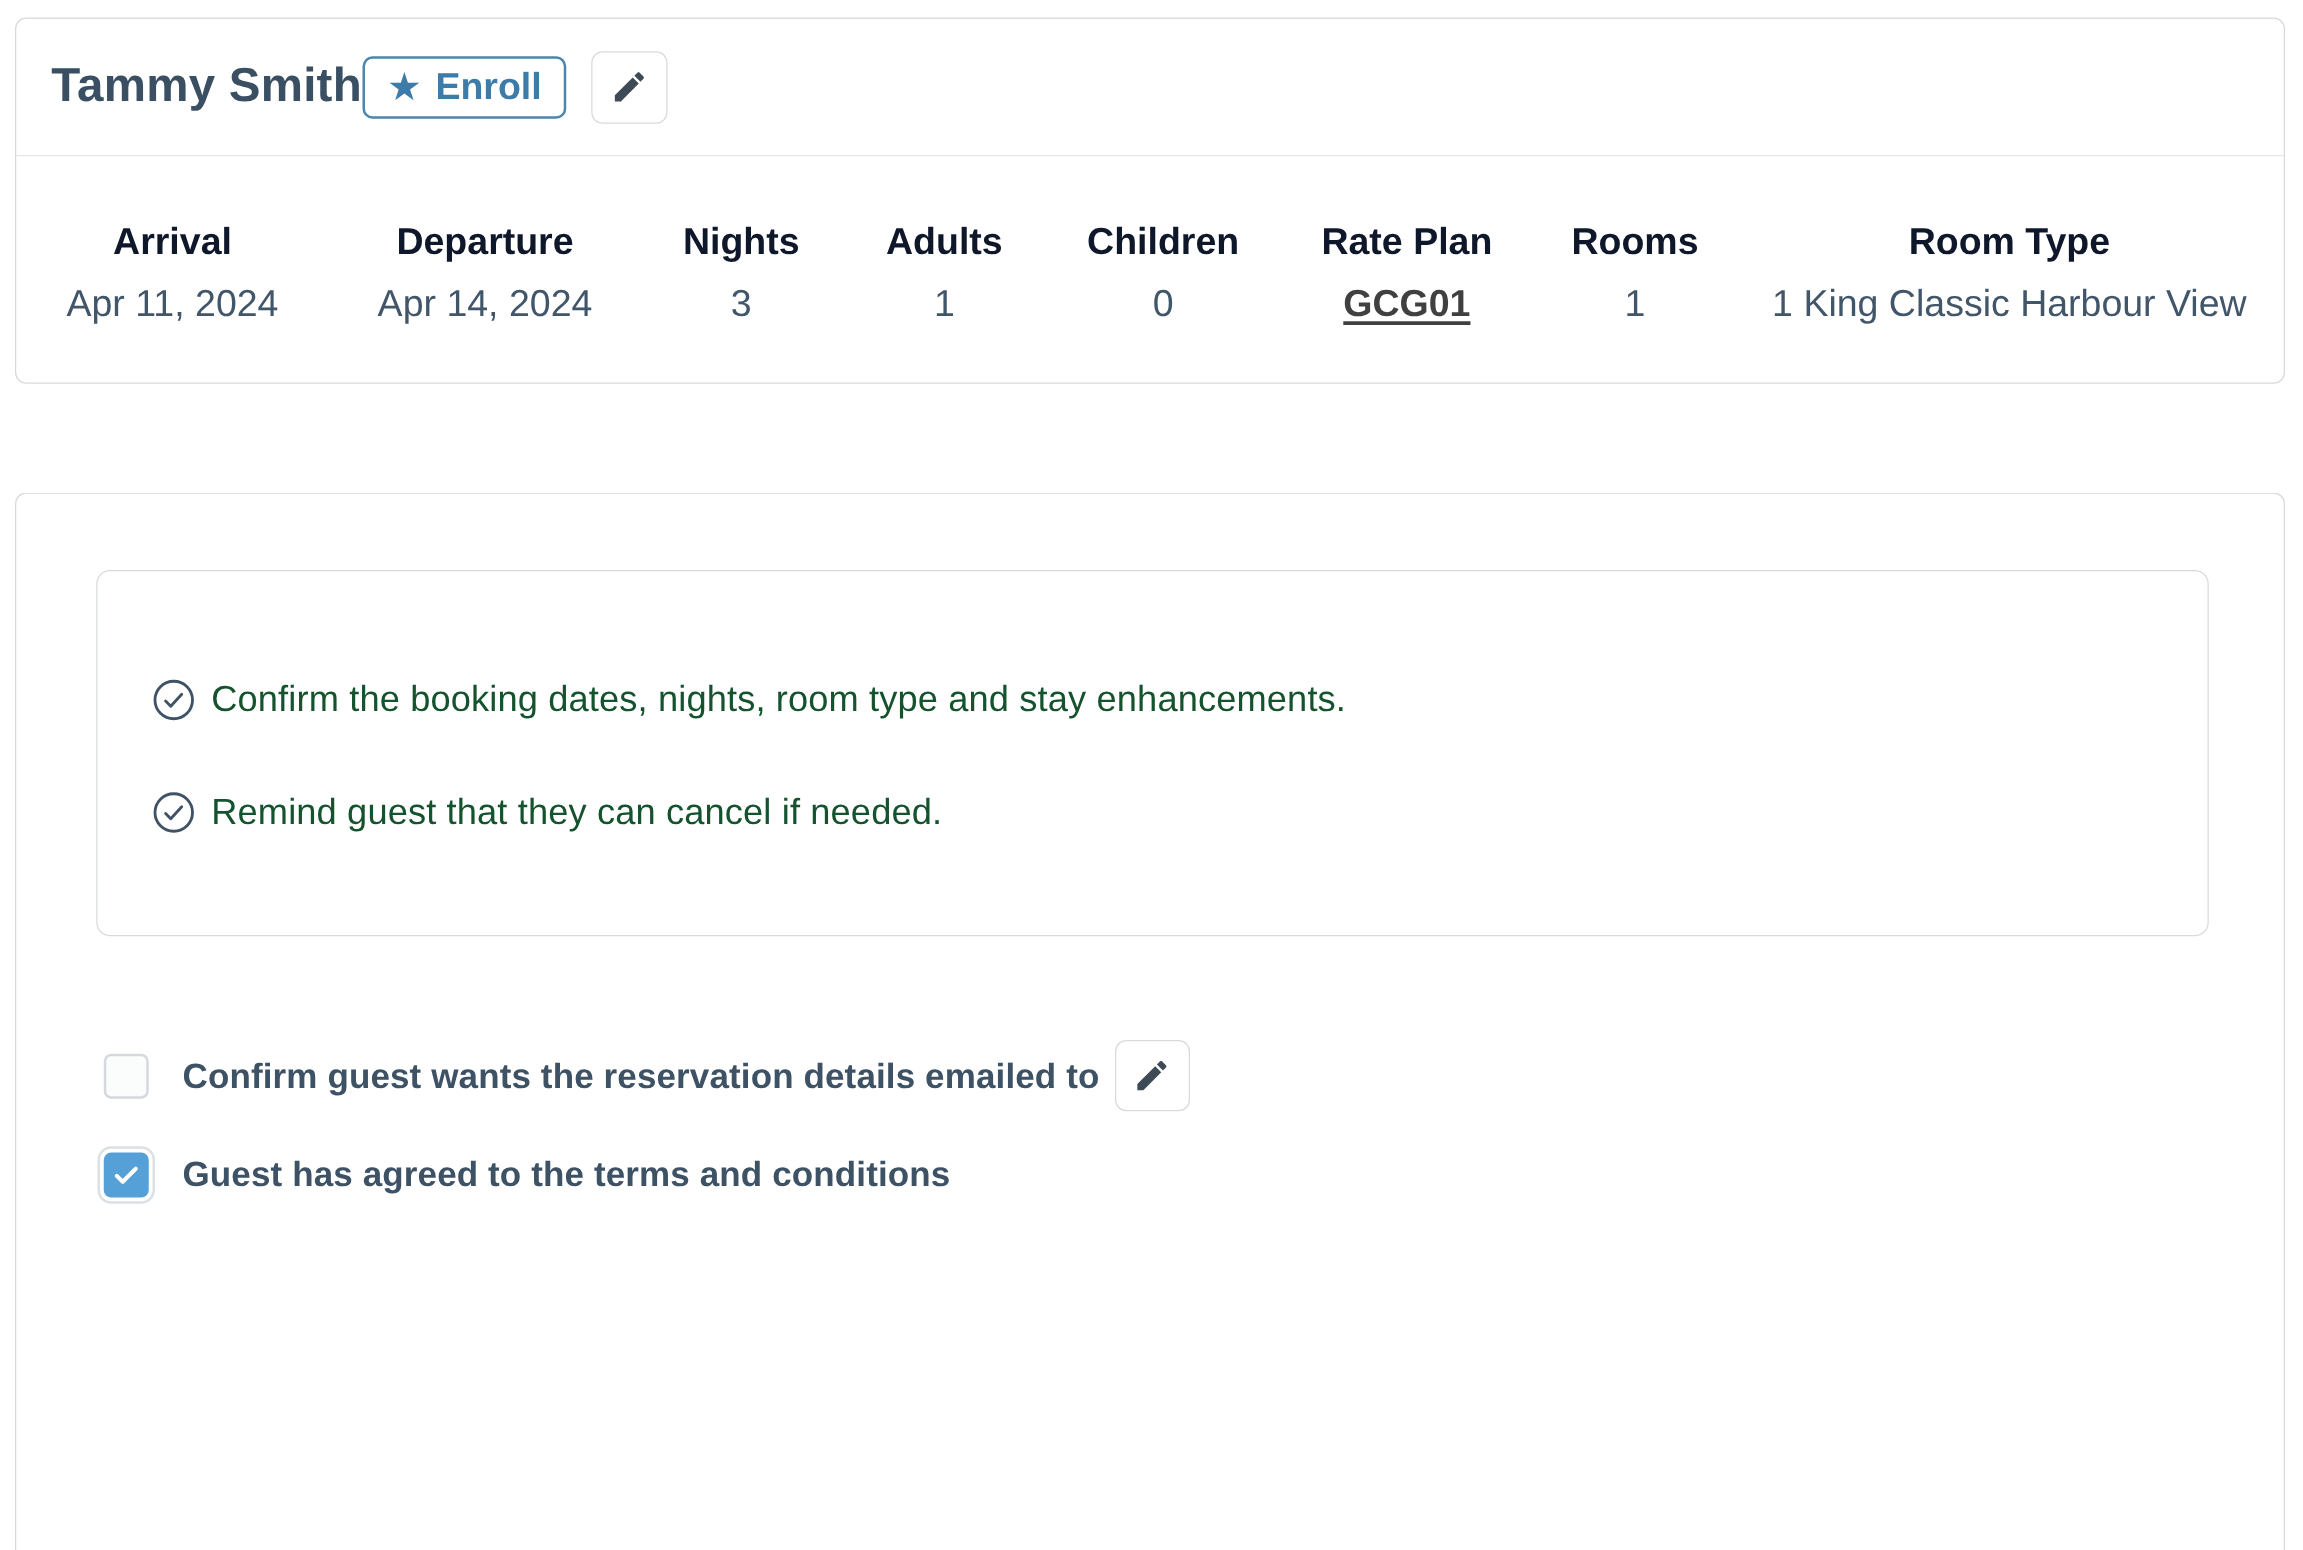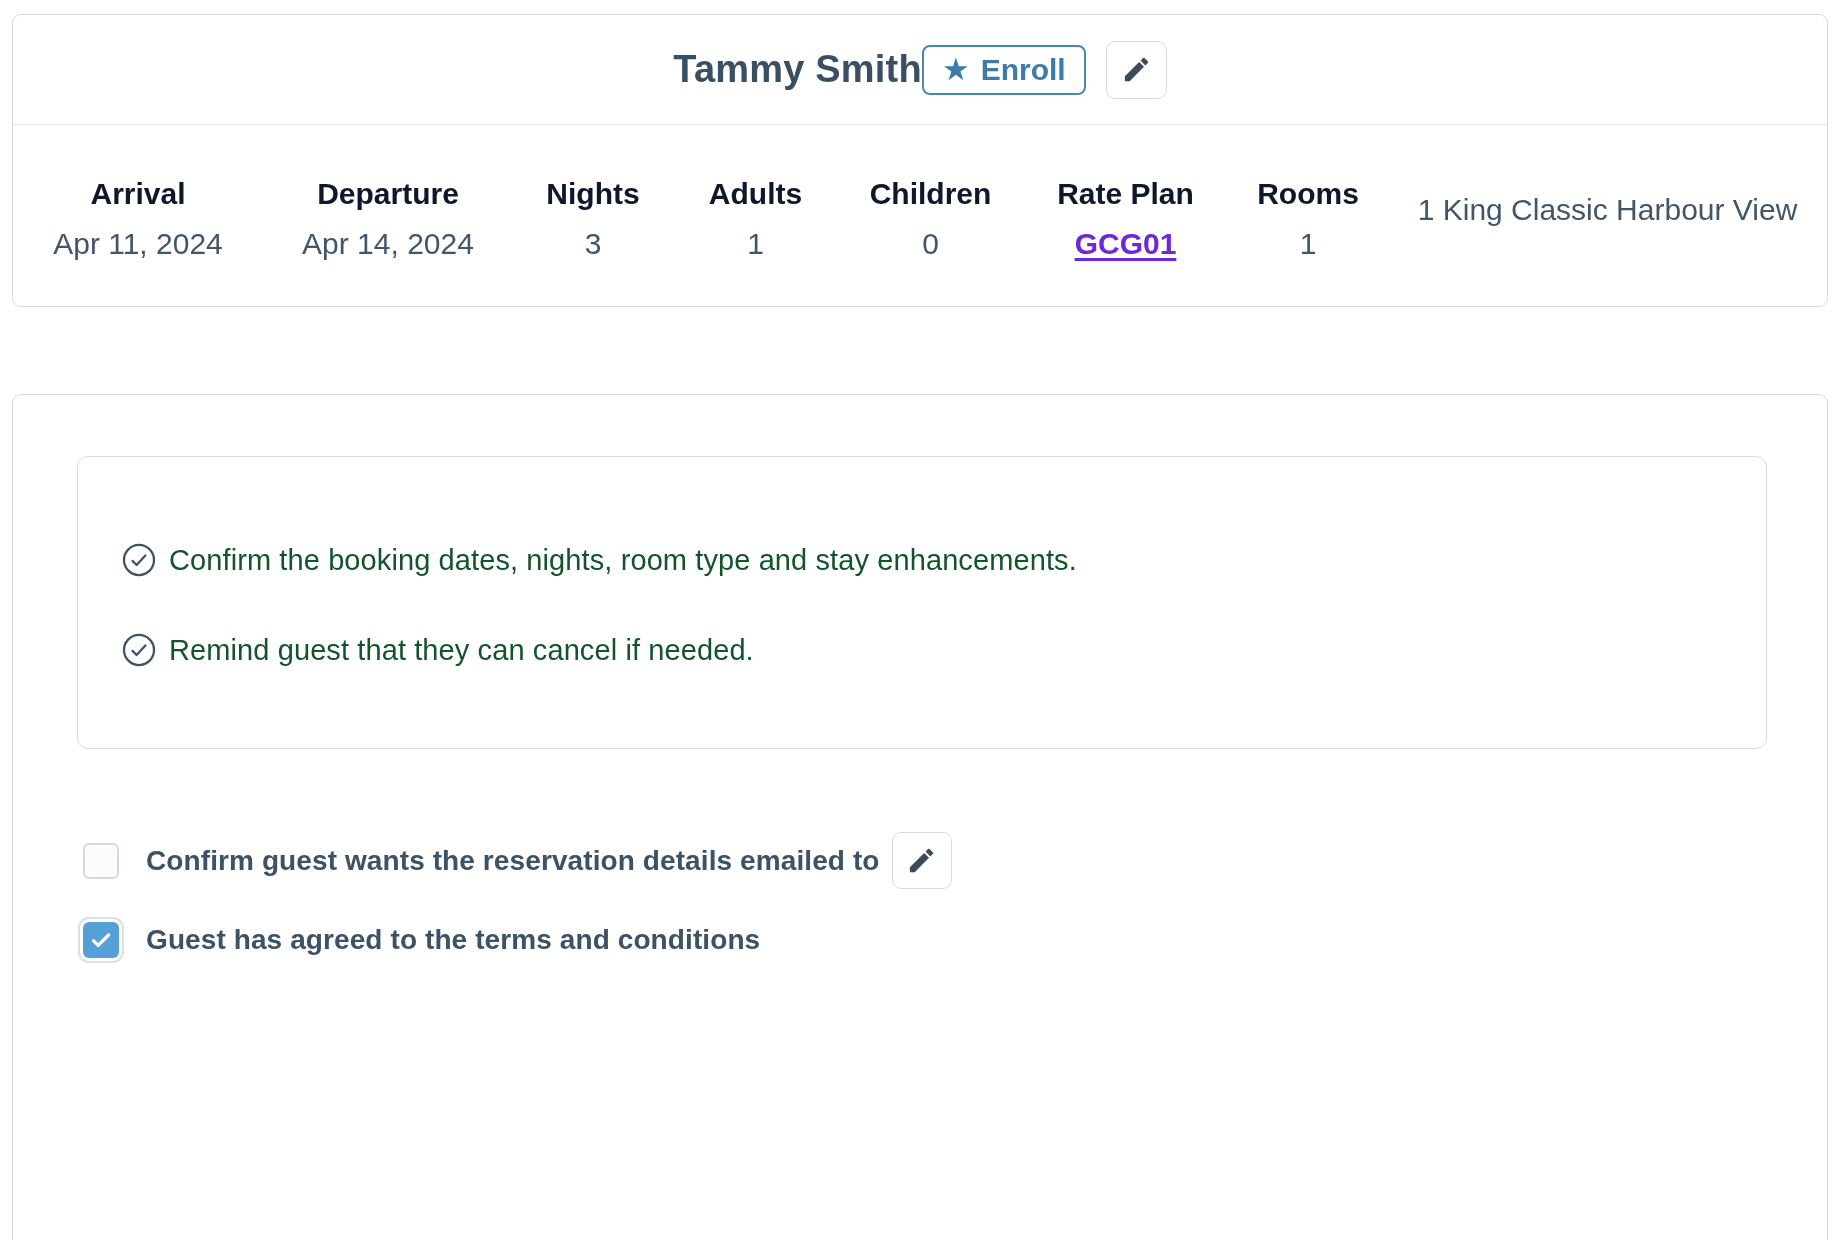--- a/index.html
+++ b/index.html
@@ -21,21 +21,21 @@
     width: 1816px;
     background: #ffffff;
     border: 1px solid #d6dadd;
     border-radius: 9px;
   }
   
   #guest-card { top: 14px; height: 293px; }
   .guest-header {
     display: flex;
     align-items: center;
-    justify-content: center;
+    justify-content: flex-start;
     height: 110px;
     padding: 0 28px 0 28px;
     border-bottom: 1px solid #e4e8eb;
   }
   .guest-name {
     font-size: 38px;
     font-weight: bold;
     color: #3b4f63;
     letter-spacing: 0.2px;
   }
@@ -71,21 +71,21 @@
   
   .details {
     display: grid;
     grid-template-columns: 250px 250px 160px 165px 185px 205px 160px 1fr;
     padding-top: 52px;
   }
   .det-col { text-align: center; white-space: nowrap; }
   .det-label { font-size: 30px; font-weight: bold; color: #0f172a; }
   .det-value { font-size: 30px; margin-top: 16px; color: #42566a; }
   .rate-link {
-    color: #6d28d9;
+    color: #404040;
     font-weight: 600;
     text-decoration: underline;
     text-underline-offset: 4px;
     cursor: pointer;
   }
   
   #confirm-card { top: 394px; height: 880px; border-radius: 9px 9px 0 0; border-bottom: none; }
   .script-box {
     position: absolute;
     left: 64px;
@@ -184,20 +184,21 @@
       </div>
       <div class="det-col">
         <div class="det-label">Rate Plan</div>
         <div class="det-value"><a class="rate-link">GCG01</a></div>
       </div>
       <div class="det-col">
         <div class="det-label">Rooms</div>
         <div class="det-value">1</div>
       </div>
       <div class="det-col">
+        <div class="det-label">Room Type</div>
         <div class="det-value">1 King Classic Harbour View</div>
       </div>
     </div>
   </section>
 
   <section class="card" id="confirm-card">
 
     <div class="script-box">
       <div class="script-item">
         <svg class="circle-check-svg" viewBox="0 0 24 24">

